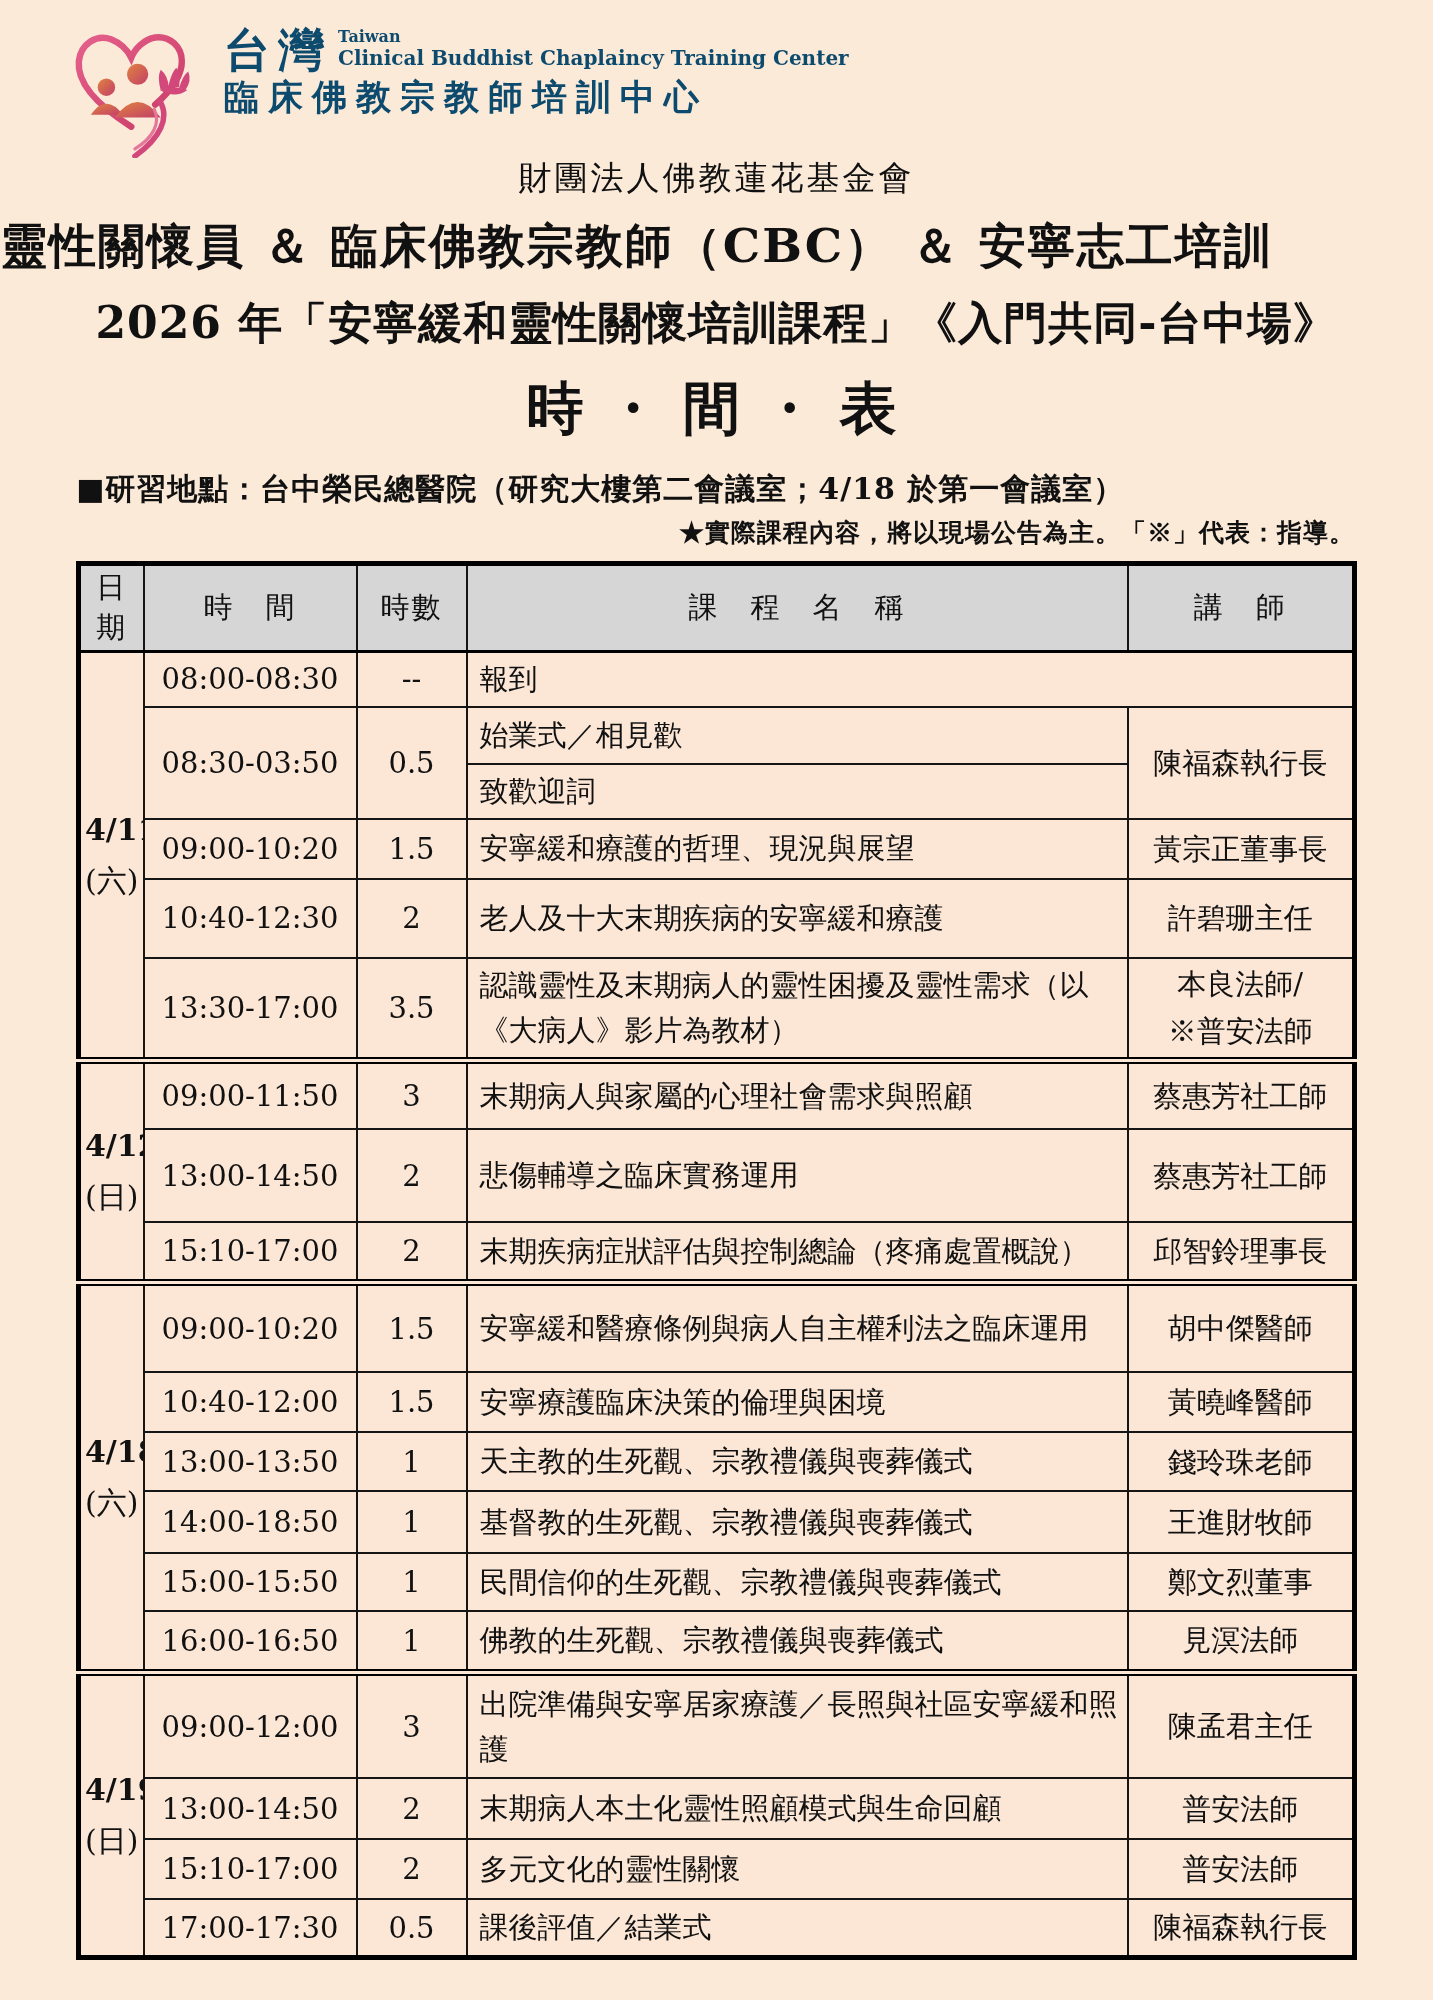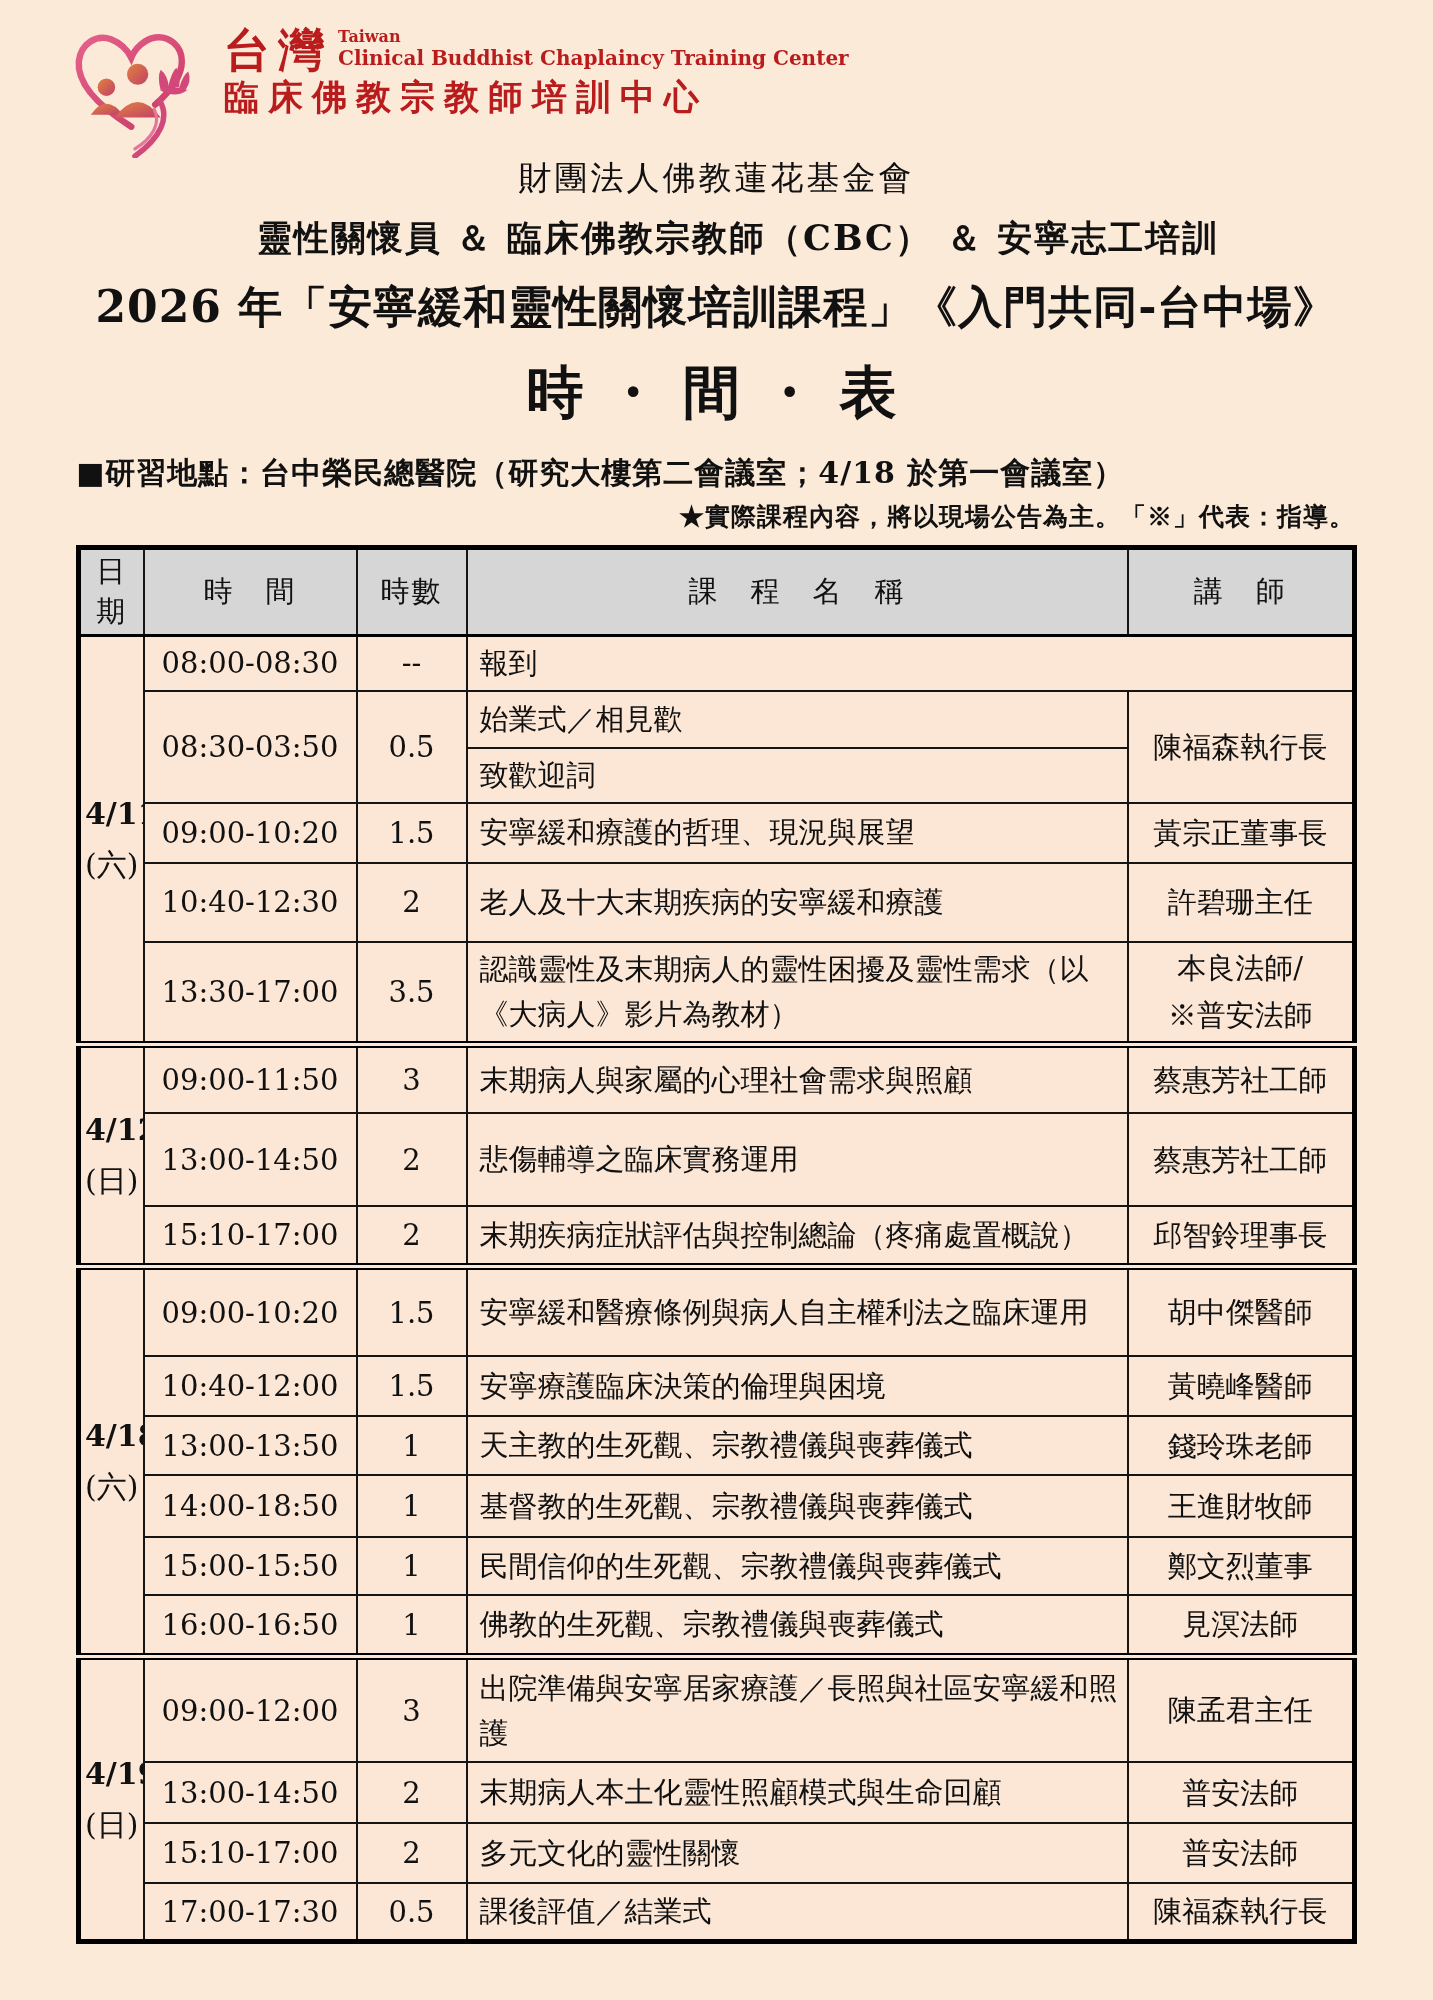--- a/index.html
+++ b/index.html
@@ -8,31 +8,31 @@
     background:#fcead9;
     font-family:"DejaVu Serif","Liberation Serif",serif;
     color:#111;
     overflow:hidden;
   }
   .page{position:relative;width:1433px;height:2000px;}
 
   
   .logo-row{display:flex;align-items:flex-start;padding:26px 0 0 58px;height:128px;}
   .logo-mark{width:152px;height:138px;flex:0 0 auto;margin-top:-6px;}
-  .logo-text{margin-left:14px;color:#b91c1c;}
+  .logo-text{margin-left:14px;color:#0c4a6e;}
   .logo-top{display:flex;align-items:flex-start;}
   .logo-zh{font-size:46px;font-weight:bold;letter-spacing:8px;line-height:1.05;}
   .logo-en{display:flex;flex-direction:column;margin-left:6px;margin-top:2px;font-weight:bold;}
   .logo-en-small{font-size:16px;line-height:1.15;}
   .logo-en-main{font-size:20px;line-height:1.2;}
   .logo-bottom{font-size:35px;font-weight:bold;letter-spacing:9px;line-height:1.2;margin-top:2px;}
 
   
   .t1{margin-top:2px;text-align:center;font-size:33px;font-weight:normal;letter-spacing:3px;}
-  .t2{margin-top:14px;text-align:center;font-size:35px;font-weight:bold;letter-spacing:2px;padding-left:43px;}
+  .t2{margin-top:14px;font-size:47px;font-weight:bold;letter-spacing:2px;}
   .t3{margin-top:16px;text-align:center;font-size:44px;font-weight:bold;letter-spacing:1px;}
   .t-table{margin-top:18px;text-align:center;font-size:57px;font-weight:bold;letter-spacing:10px;}
 
   .info-block{margin:20px 0 0 76px;}
   .info-line{font-size:30px;font-weight:bold;letter-spacing:1px;line-height:1.4;margin-top:6px;}
   .note-line{margin:6px 78px 0 0;text-align:right;font-size:25px;font-weight:bold;letter-spacing:1px;}
 
   
   table.schedule{
     width:1276px;margin:12px auto 0;

